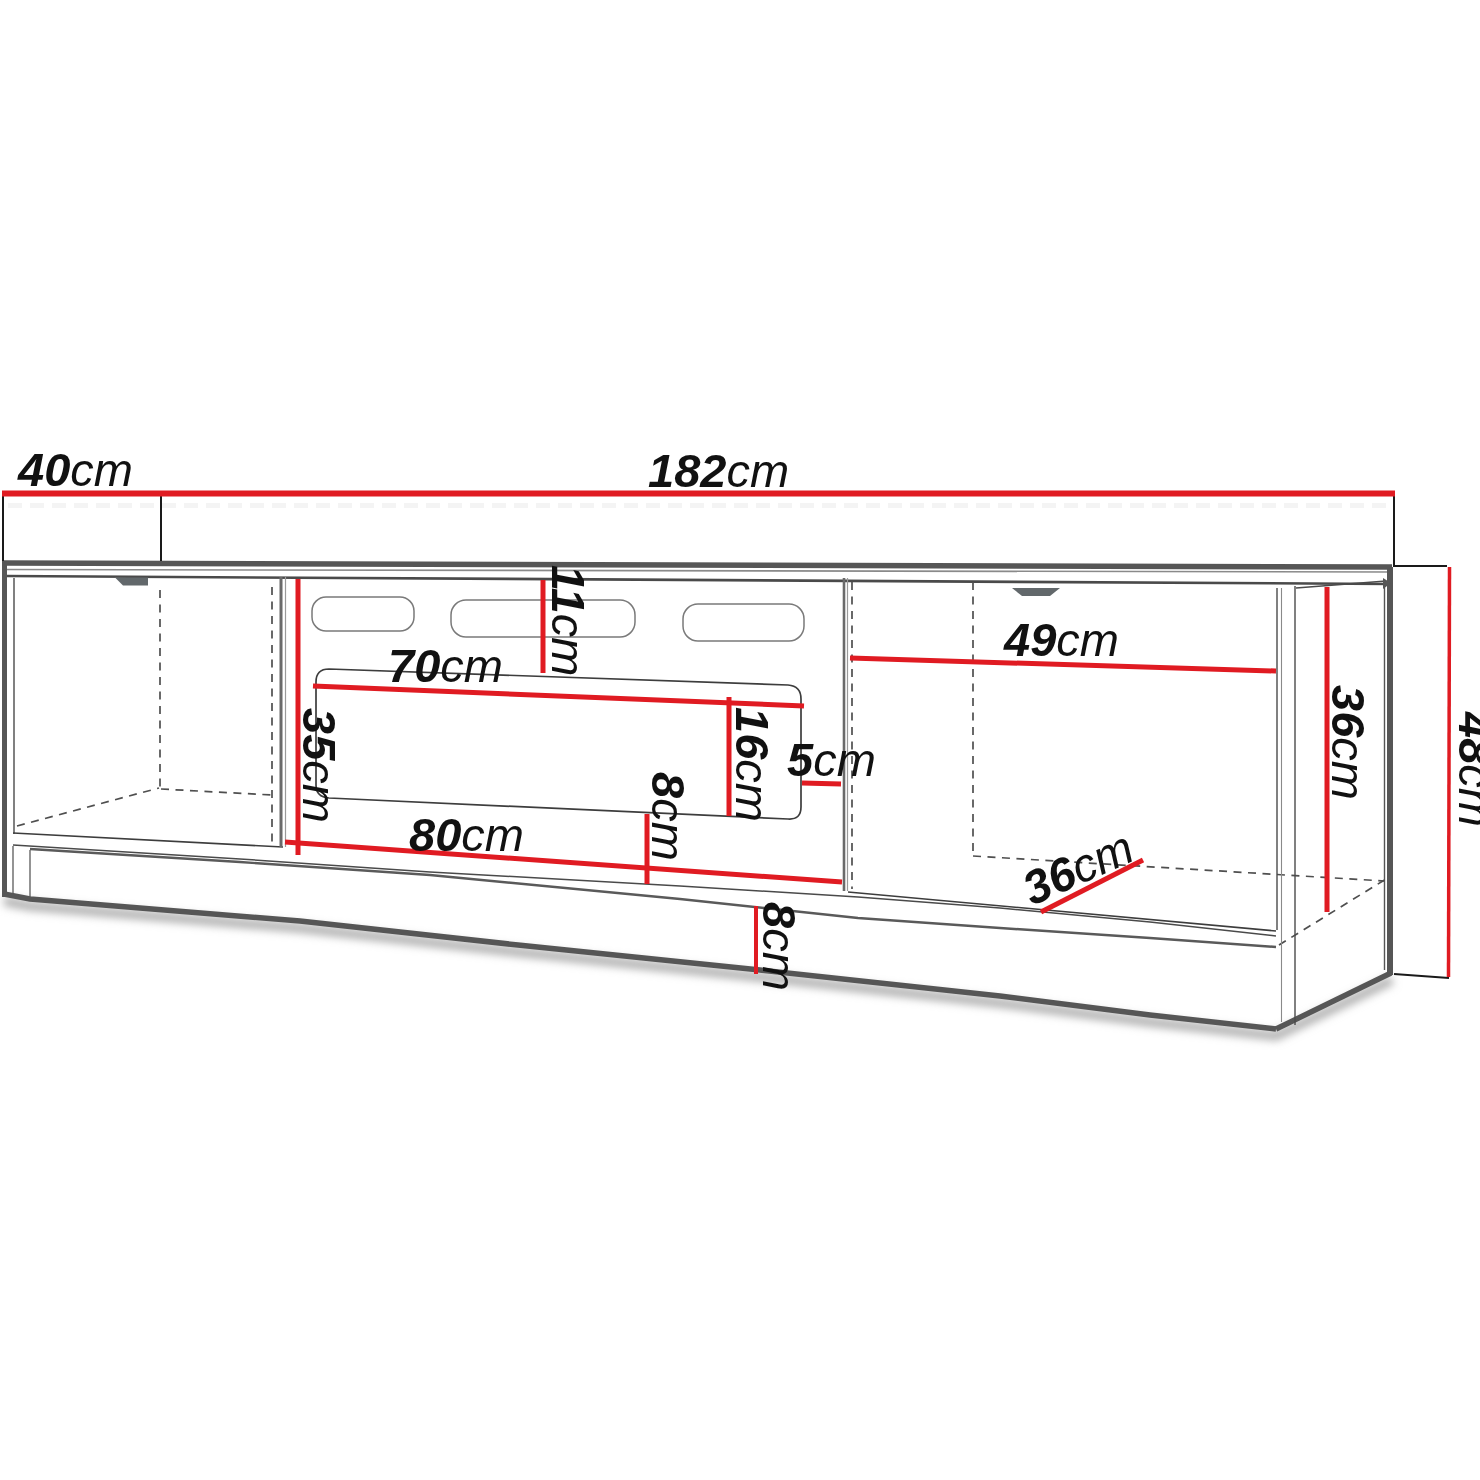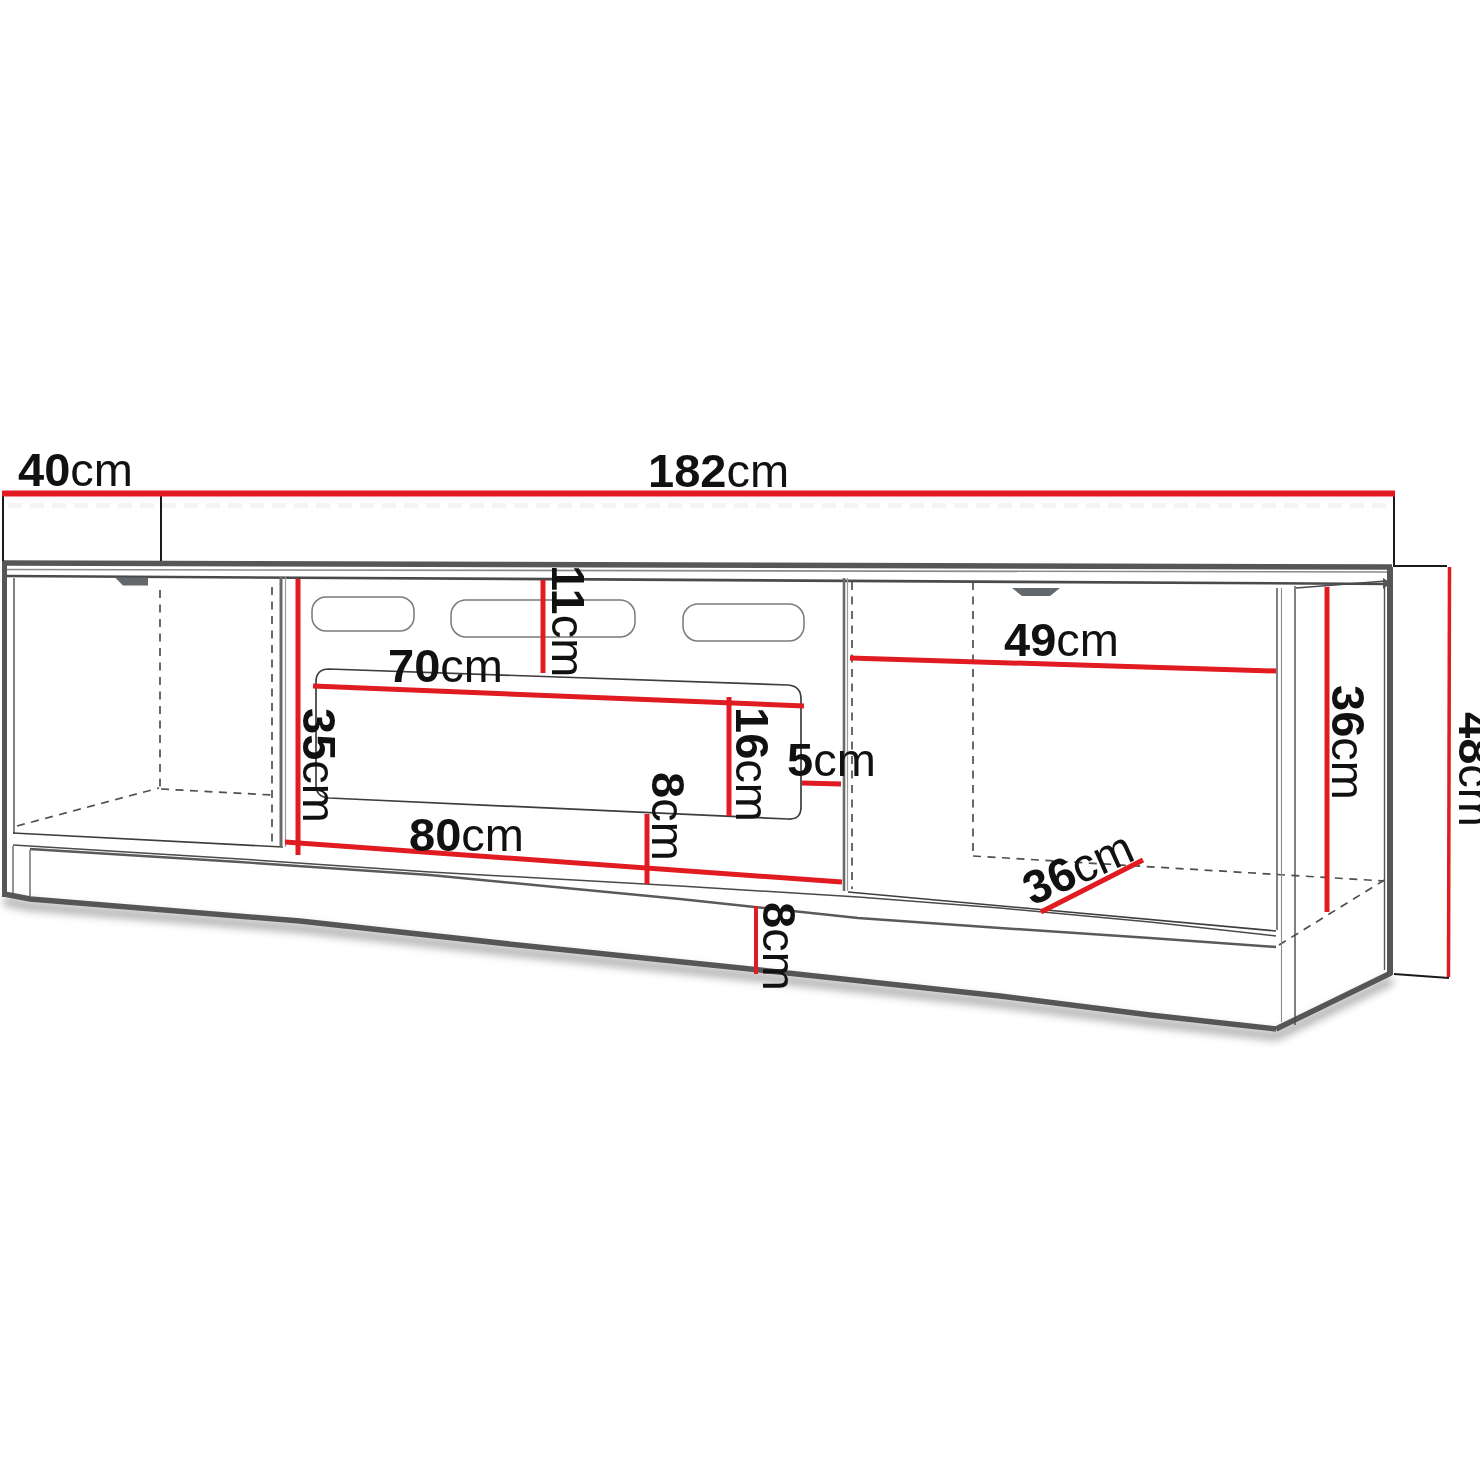--- a/index.html
+++ b/index.html
@@ -1,16 +1,16 @@
 <!DOCTYPE html>
 <html><head>
 <meta charset="utf-8">
 <style>
   html,body{margin:0;padding:0;background:#fff;}
-  .wrap{width:1173px;height:1480px;position:relative;background:#fff;}
+  .wrap{width:1173px;height:1480px;position:relative;background:#fff;font-style:italic;}
   text{font-family:"Liberation Sans",sans-serif;fill:#111;}
   .b{font-weight:700;}
 </style>
 </head>
 <body>
 <div class="wrap">
 <svg width="1480" height="1480" viewBox="0 0 1480 1480">
 <defs>
   <filter id="blur4" x="-20%" y="-20%" width="140%" height="140%">
           <feGaussianBlur stdDeviation="4"></feGaussianBlur>

